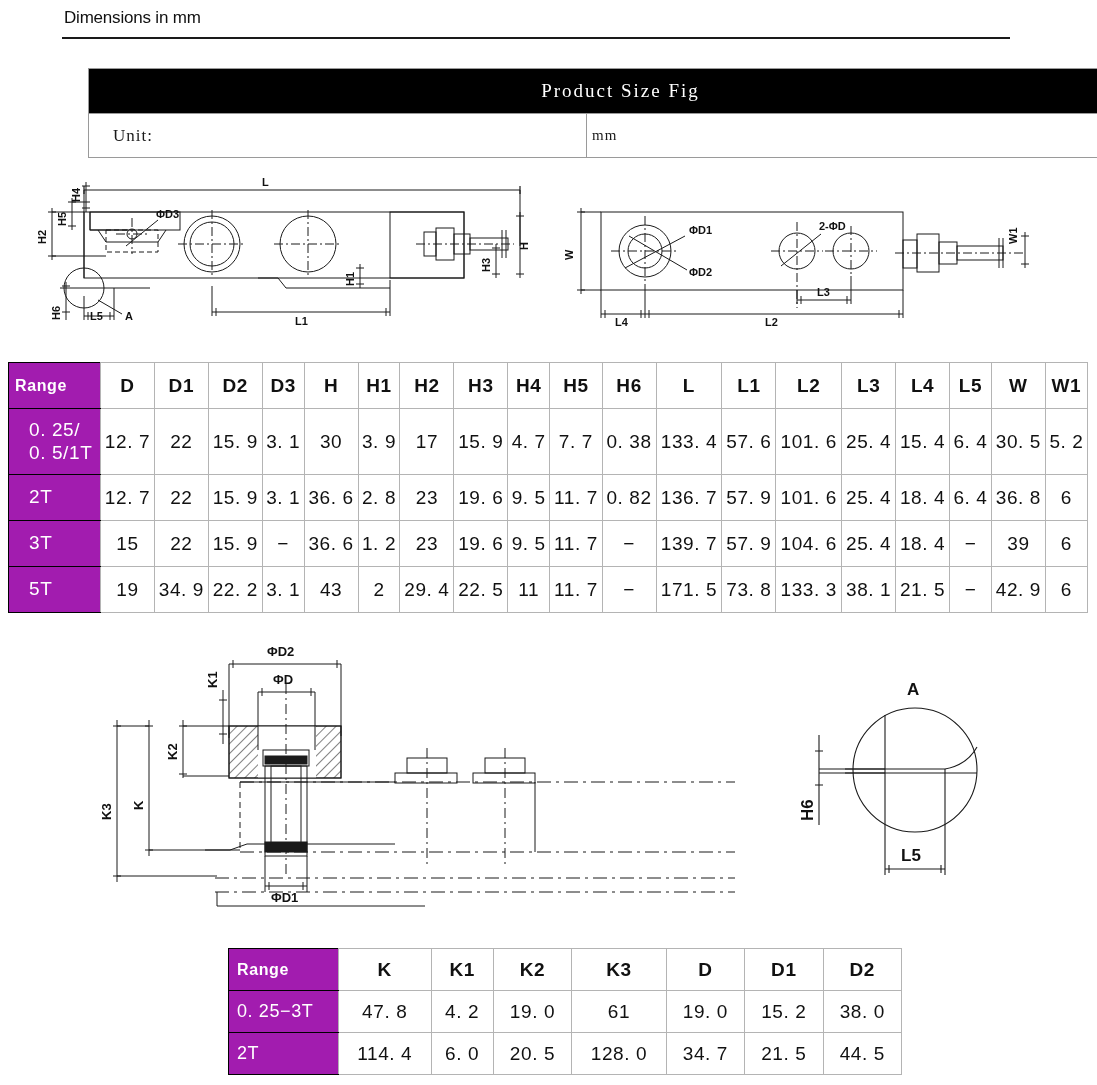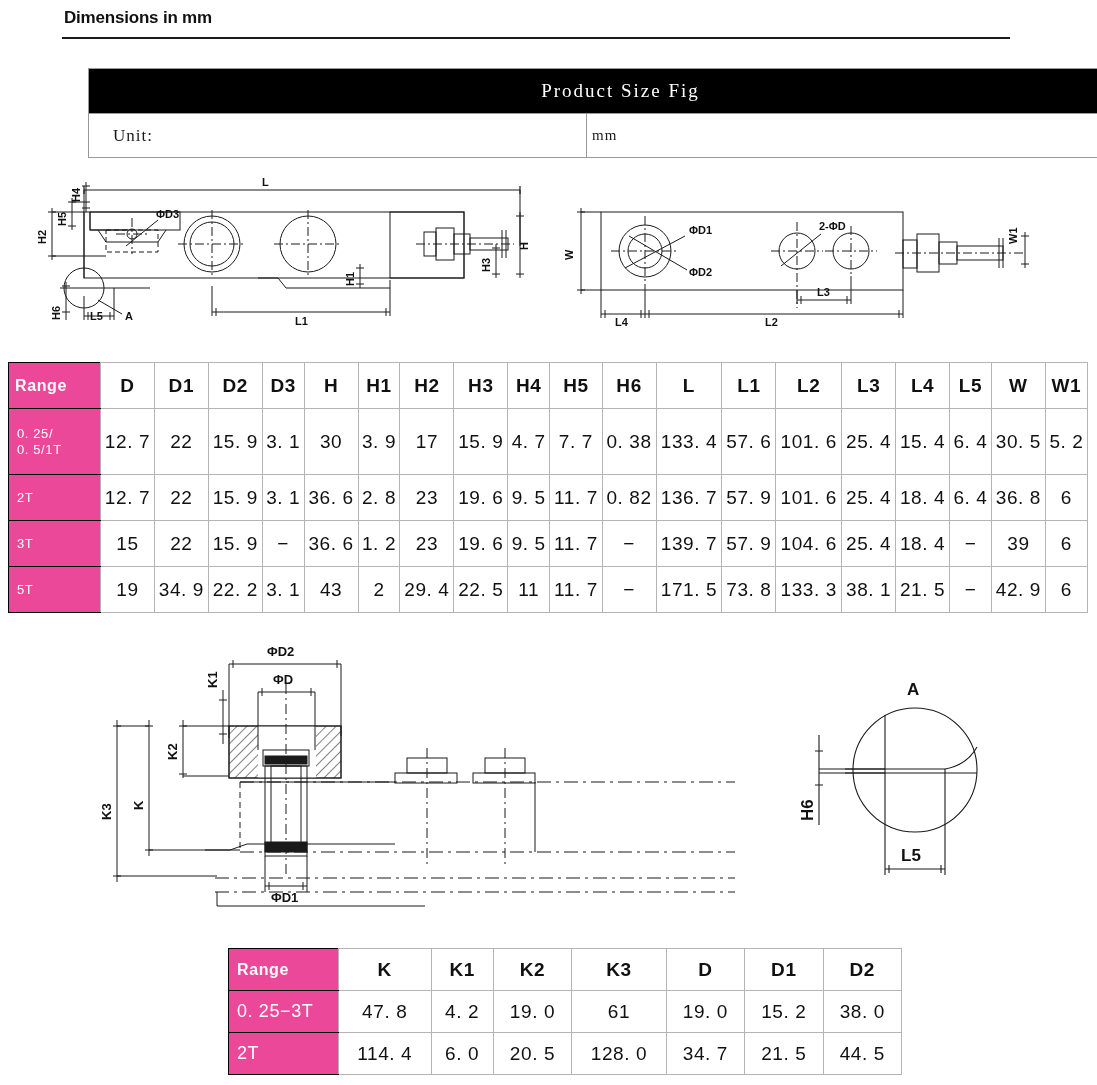--- a/index.html
+++ b/index.html
@@ -13,21 +13,21 @@
     font-family: "Liberation Sans", sans-serif;
     color: #1a1a1a;
     overflow: hidden;
   }
 
   
   #page-heading {
     position: absolute;
     left: 64px; top: 8px;
     font-size: 17px;
-    font-weight: bold;
+    font-weight: normal;
     letter-spacing: -0.2px;
     color: #111;
   }
   #heading-rule {
     position: absolute;
     left: 62px; top: 37px;
     width: 948px; height: 2px;
     background: #1a1a1a;
   }
 
@@ -87,21 +87,21 @@
   }
   table.dim-table th, table.dim-table td {
     border: 1px solid #b4b4b4;
     text-align: center;
     vertical-align: middle;
     background: #fff;
     color: #111;
   }
   table.dim-table th.range-head,
   table.dim-table td.range-cell {
-    background: #ec4899;
+    background: #a21caf;
     color: #fff;
     text-align: left;
     border-color: #000;
     border-right-color: #b4b4b4;
   }
 
   
   #main-dim-table {
     position: absolute;
     left: 8px; top: 362px;
@@ -112,22 +112,22 @@
     letter-spacing: 0.6px;
     height: 46px;
     padding: 0 2px;
   }
   #main-dim-table th { font-weight: bold; font-size: 19px; }
   #main-dim-table th.range-head {
     font-size: 16px; font-weight: bold;
     padding-left: 6px; width: 92px;
   }
   #main-dim-table td.range-cell {
-    font-size: 13px;
-    padding-left: 8px;
+    font-size: 19px;
+    padding-left: 20px;
     line-height: 1.18;
     width: 92px;
   }
   #main-dim-table tr.tall-row td { height: 66px; }
 
   
   #k-dim-table {
     position: absolute;
     left: 228px; top: 948px;
     width: 674px;

